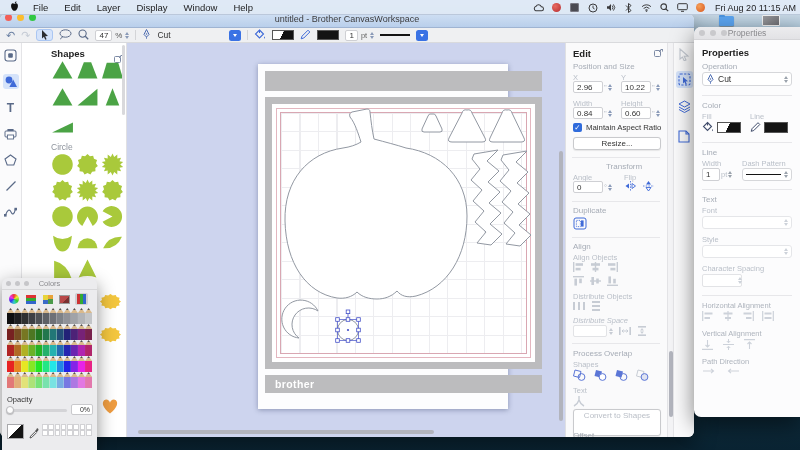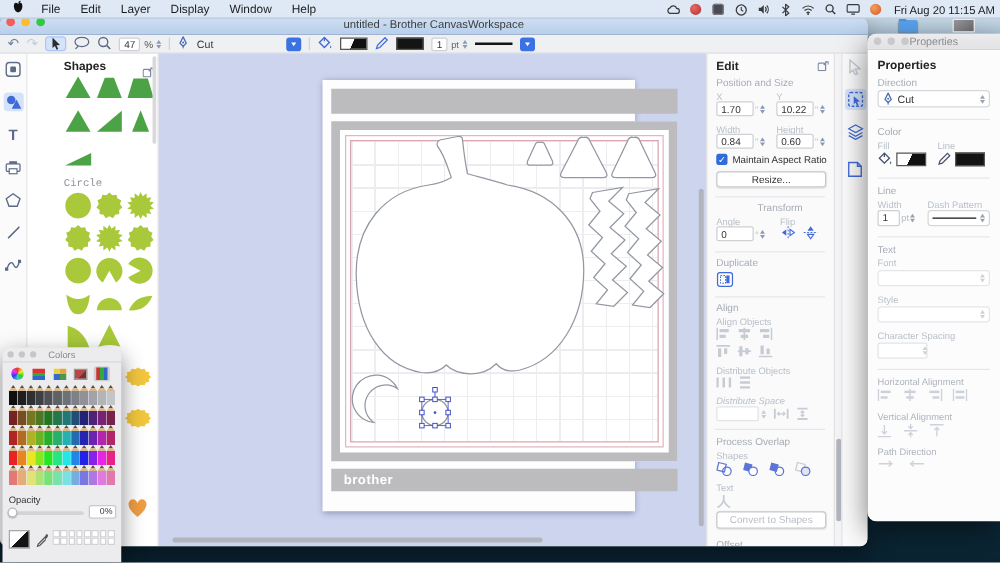--- a/index.html
+++ b/index.html
@@ -48,21 +48,21 @@
   .tool { width:16px; height:15px; display:flex; align-items:center; justify-content:center; border-radius:3px; }
   .tool.active { background:#d5e3fa; }
 
   
   #shapespanel { left:22px; top:29px; width:105px; height:394px; background:#ffffff; border-right:1px solid #e0e0e3; }
   #catstrip { left:0; top:0; width:25px; height:394px; border-right:1px solid #ececee; }
   .cat { position:absolute; left:3px; width:19px; height:19px; border-radius:4px; display:flex; align-items:center; justify-content:center; }
   .cat.active { background:#d5e3fa; }
   #sp-title { left:29px; top:5px; font-size:9.5px; font-weight:bold; color:#222; }
   .detach { width:9px; height:8px; }
-  .seclbl { font-size:8.5px; color:#8d939c;font-family:Liberation Mono, monospace; }
+  .seclbl { font-size:8.5px; color:#8d939c; }
   .shapecell { position:absolute; width:23px; height:23px; }
   #sp-scroll { left:100px; top:2px; width:3px; height:70px; background:#d9d9dc; border-radius:2px; }
 
   
   #canvas { left:127px; top:29px; width:438px; height:394px; background:#cdd4ee; overflow:hidden; }
   #page { left:131px; top:21px; width:250px; height:345px; background:#fdfdfe; box-shadow:0 1px 5px rgba(40,50,90,.4); }
   .grayband { position:absolute; left:7px; width:277px; background:#bcbcbe; }
   #mat { left:7px; top:33px; width:277px; height:272px; border:7px solid #bcbcbe; background:#fff; }
   #pink1 { left:4px; top:4px; right:4px; bottom:4px; border:1px solid #e3b6bf; }
   #grid { left:8px; top:8px; right:8px; bottom:8px; border:1px solid #d9a7b2;
@@ -415,21 +415,21 @@
     <span class="ab" style="left:7px;top:5px;font-size:9.5px;font-weight:bold;color:#222;">Edit</span>
     <span class="ab" style="left:88px;top:6px;"><svg class="detach" viewBox="0 0 9 8">
           <rect x=".5" y="1.5" width="6" height="6" rx="1" fill="none" stroke="#7d8aa5" stroke-width="1"></rect>
           <path d="M5 3 L8.5 -.5 M6 0 H8.6 V2.6" stroke="#7d8aa5" stroke-width="1" fill="none"></path>
         </svg></span>
 
     <span class="ab ep-sec" style="left:7px;top:19px;">Position and Size</span>
     <span class="ab ep-sub" style="left:7px;top:30px;">X</span>
     <span class="ab ep-sub" style="left:55px;top:30px;">Y</span>
     <div class="ab" style="left:7px;top:38px;display:flex;align-items:center;gap:1px;">
-      <span class="nbox" style="width:30px;height:12px;line-height:11px;">1.70</span>
+      <span class="nbox" style="width:30px;height:12px;line-height:11px;">2.96</span>
       <span class="ep-sub">"</span>
       <span class="stp">
           <span class="tri-up"></span>
           <span class="tri-dn"></span>
         </span>
     </div>
     <div class="ab" style="left:55px;top:38px;display:flex;align-items:center;gap:1px;">
       <span class="nbox" style="width:30px;height:12px;line-height:11px;">10.22</span>
       <span class="ep-sub">"</span>
       <span class="stp">
@@ -579,21 +579,21 @@
         </svg>
       <svg width="13" height="12" viewBox="0 0 13 12">
           <path d="M2 1 L8 2.5 L6.5 8.5 L.5 7 Z" fill="none" stroke="#c7ccd4" stroke-width="1"></path>
           <circle cx="8.5" cy="8" r="3.4" fill="#dfe3f2" stroke="#5b76d6" stroke-width="1"></circle>
         </svg>
     </div>
     <span class="ab ep-sub" style="left:7px;top:343px;">Text</span>
     <span class="ab" style="left:7px;top:352px;"><svg width="12" height="12" viewBox="0 0 12 12">
           <path d="M6 1 V5 M6 5 C5 8 3 10 1 11 M6 5 C7 8 9 10 11 11" stroke="#c7ccd4" stroke-width="1.4" fill="none"></path>
         </svg></span>
-    <div class="ab btn" style="left:7px;top:366px;width:88px;height:14px;line-height:12px;color:#b9bec6;">Convert to Shapes</div>
+    <div class="ab btn" style="left:7px;top:366px;width:88px;height:27px;line-height:12px;color:#b9bec6;">Convert to Shapes</div>
     <span class="ab ep-sec" style="left:7px;top:388px;">Offset</span>
   </div>
 
   <div id="editscroll" class="ab">
     <div class="scrollthumb" style="left:1px;top:308px;width:3.5px;height:66px;"></div>
   </div>
 
   <div id="rightstrip" class="ab">
     <span class="ab" style="left:4px;top:4px;"><svg width="12" height="13" viewBox="0 0 12 13">
           <path d="M2 1 L10 8 L6.2 8.3 L8 12 L6.2 12.8 L4.4 9.1 L2 11 Z" fill="none" stroke="#c5cad2" stroke-width="1.1"></path>
@@ -617,21 +617,21 @@
 
 <div id="propwin" class="ab">
   <div id="proptitle">
     <span class="dotg"></span>
     <span class="dotg"></span>
     <span class="dotg"></span>
     <span style="position:absolute;left:0;right:0;text-align:center;font-size:8.5px;color:#8a8a8e;">Properties</span>
   </div>
   <span class="ab" style="left:8px;top:20px;font-size:9.5px;font-weight:bold;color:#222;">Properties</span>
 
-  <span class="ab ep-sec" style="left:8px;top:35px;">Direction</span>
+  <span class="ab ep-sec" style="left:8px;top:35px;">Operation</span>
   <div class="pcombo" style="left:8px;top:45px;width:90px;">
     <svg width="9" height="10" viewBox="0 0 9 10" style="margin-right:3px;">
         <path d="M4.5 .5 L7 5.5 L4.5 8 L2 5.5 Z" fill="none" stroke="#4a6ab0" stroke-width="1"></path>
         <circle cx="4.5" cy="5" r=".8" fill="#4a6ab0"></circle>
         <path d="M4.5 8 L4.5 9.8" stroke="#4a6ab0" stroke-width=".8"></path>
       </svg>
     <span style="flex:1;">Cut</span>
     <span class="stp">
         <span class="tri-up" style="border-bottom-color:#9aa2ac;"></span>
         <span class="tri-dn" style="border-top-color:#9aa2ac;"></span>

